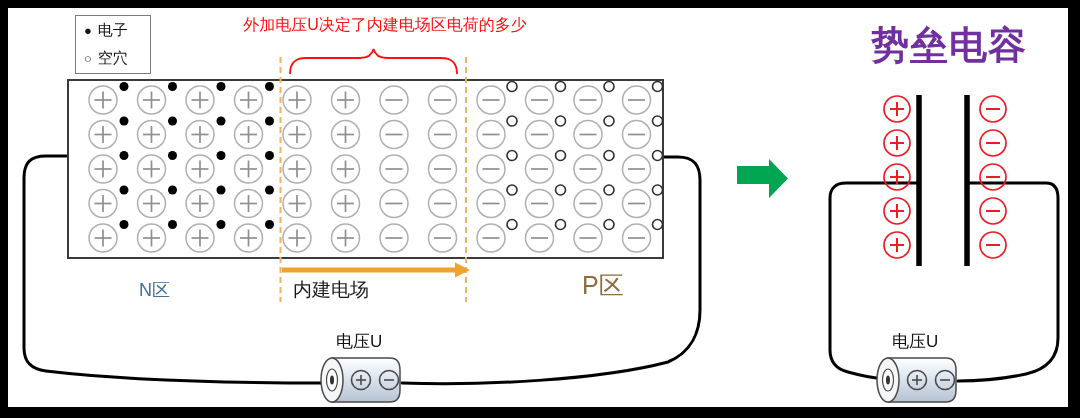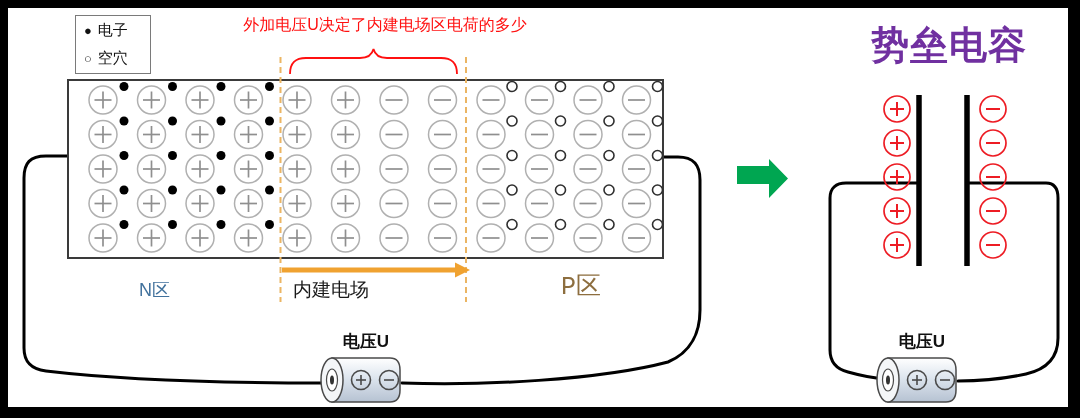--- a/index.html
+++ b/index.html
@@ -16,22 +16,22 @@
   .legend{
     position:absolute;left:75px;top:15px;width:66px;height:55px;
     border:1px solid #7a7a7a;background:#fff;
     display:flex;flex-direction:column;justify-content:space-around;
     padding:1px 0 1px 8px;box-sizing:content-box;
   }
   .legend-row{display:flex;align-items:center;gap:6px;font-size:15px;color:#111;}
   .legend-sym{font-size:13px;line-height:1;}
   .n-label{left:139px;top:278px;font-size:18px;color:var(--n_label_blue,#41719C);}
   .field-label{left:293px;top:277px;width:105px;text-align:left;font-size:19px;color:#1a1a1a;}
-  .p-label{left:561px;top:269px;font-size:25px;color:var(--p_label_brown,#8D6E3F);font-family:Liberation Mono, monospace;}
-  .vlabel{font-size:17px;font-weight:700;color:#111;text-align:center;width:60px;}
+  .p-label{left:582px;top:269px;font-size:25px;color:var(--p_label_brown,#8D6E3F);}
+  .vlabel{font-size:17px;font-weight:400;color:#111;text-align:left;width:60px;}
   .vlabel.left{left:336px;top:330px;}
   .vlabel.right{left:892px;top:330px;}
   .cap-title{
     left:859px;top:20px;width:180px;text-align:center;
     font-size:38px;font-weight:700;color:var(--purple_title,#7030A0);letter-spacing:1px;
   }
 </style>
 </head>
 <body>
 

